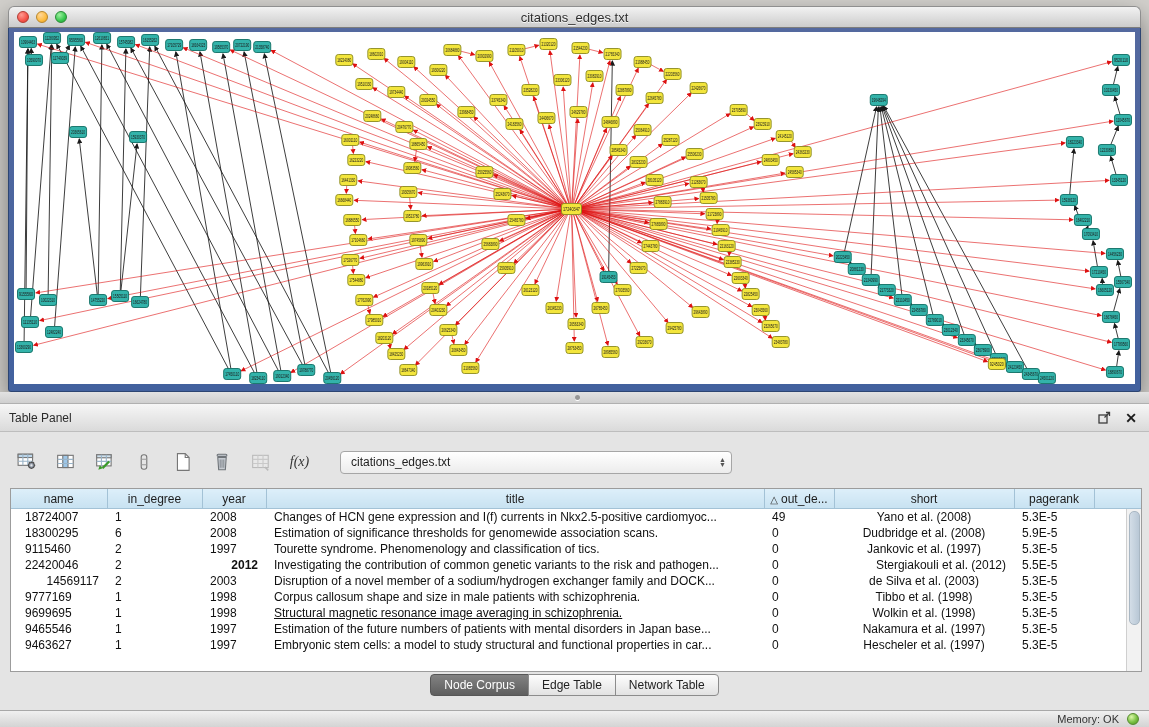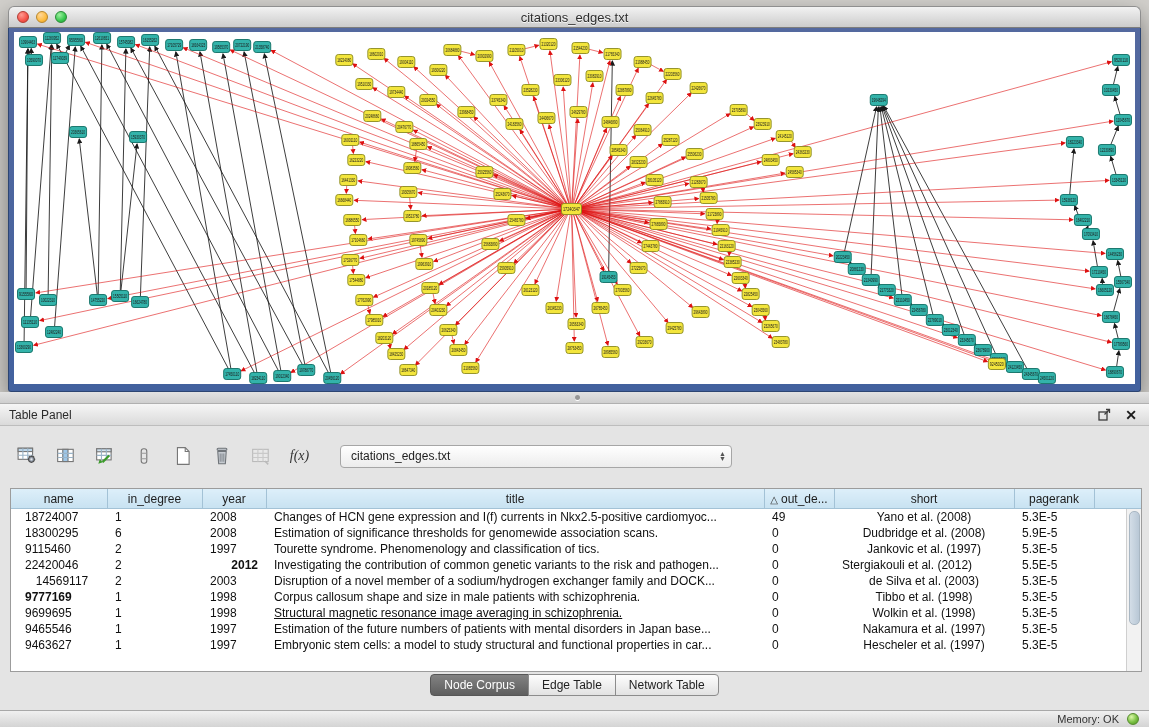--- a/index.html
+++ b/index.html
@@ -46,21 +46,21 @@
     background:linear-gradient(#e2e2e2,#cfcfcf);}
   .splitter .grip{position:absolute;left:50%;top:3px;width:5px;height:5px;border-radius:50%;
     background:#979797;box-shadow:0 1px 0 #fff;}
 
   
   .table-panel{
     position:absolute;left:0;right:0;top:403px;bottom:17px;
     background:#e4e4e4;border-top:1px solid #b0b0b0;
   }
   .panel-header{
-    height:22px;box-sizing:border-box;
+    height:28px;box-sizing:border-box;
     background:linear-gradient(#f6f6f6,#dadada);
     border-bottom:1px solid #bdbdbd;
     display:flex;align-items:center;justify-content:space-between;
     padding:0 12px 0 9px;
   }
   .panel-title{font-size:12px;color:#2b2b2b;}
   .panel-header-icons{display:flex;align-items:center;gap:14px;}
   .ph-icon{display:inline-flex;align-items:center;justify-content:center;cursor:default;}
   .close-x{font-size:14px;font-weight:bold;color:#1b1b1b;line-height:12px;}
 
@@ -1118,36 +1118,36 @@
               <td style="text-align: center;">Jankovic et al. (1997)</td>
               <td style="text-align: left;">5.3E-5</td>
               <td></td>
             </tr>
             <tr>
               <td style="text-align: left;">22420046</td>
               <td style="text-align: left;">2</td>
               <td style="text-align: right; font-weight: bold;">2012</td>
               <td style="text-align: left;">Investigating the contribution of common genetic variants to the risk and pathogen...</td>
               <td style="text-align: left;">0</td>
-              <td style="text-align: left;">Stergiakouli et al. (2012)</td>
+              <td style="text-align: right;">Stergiakouli et al. (2012)</td>
               <td style="text-align: left;">5.5E-5</td>
               <td></td>
             </tr>
             <tr>
-              <td style="text-align: center;">14569117</td>
+              <td style="text-align: right;">14569117</td>
               <td style="text-align: left;">2</td>
               <td style="text-align: left;">2003</td>
               <td style="text-align: left;">Disruption of a novel member of a sodium/hydrogen exchanger family and DOCK...</td>
               <td style="text-align: left;">0</td>
               <td style="text-align: center;">de Silva et al. (2003)</td>
               <td style="text-align: left;">5.3E-5</td>
               <td></td>
             </tr>
             <tr>
-              <td style="text-align: left; font-weight: bold;">9777169</td>
+              <td style="text-align: left;">9777169</td>
               <td style="text-align: left;">1</td>
               <td style="text-align: left;">1998</td>
               <td style="text-align: left;">Corpus callosum shape and size in male patients with schizophrenia.</td>
               <td style="text-align: left;">0</td>
               <td style="text-align: center;">Tibbo et al. (1998)</td>
               <td style="text-align: left;">5.3E-5</td>
               <td></td>
             </tr>
             <tr>
               <td style="text-align: left;">9699695</td>

